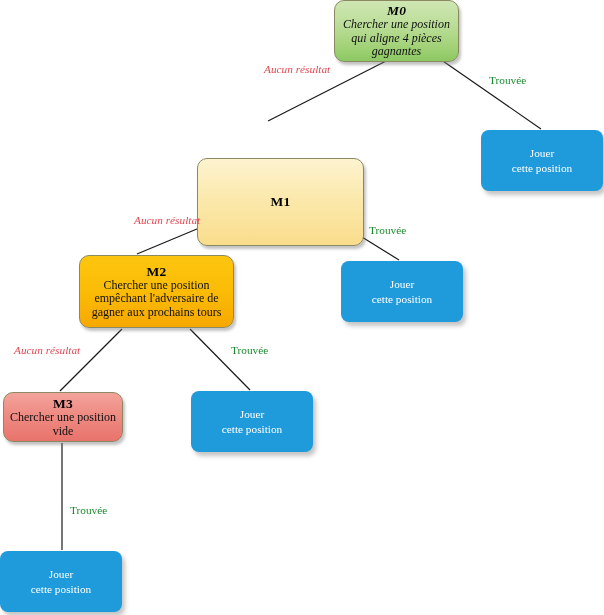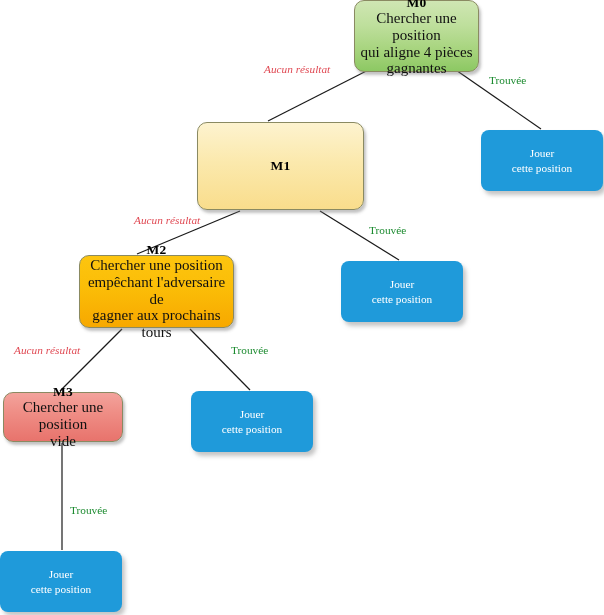--- a/index.html
+++ b/index.html
@@ -44,34 +44,35 @@
     border: 1px solid #8a8a62;
     box-shadow: 2px 3px 3px rgba(120,120,120,0.45);
   }
   .node-title {
     font-weight: bold;
     font-size: 13.5px;
     color: #000000;
     letter-spacing: .2px;
   }
   .node-desc {
-    font-size: 15px;
+    font-size: 12px;
     color: #101010;
     padding: 0 5px;
     white-space: pre-line;
   }
   
   .node-green {
     background: linear-gradient(to bottom, #cfe6b3 0%, #bedf9c 35%, #a3d279 75%, #8cc863 100%);
     border-color: #7fae55;
   }
   
   .node-lightyellow {
     background: linear-gradient(to bottom, #fdf3cf 0%, #fbe9ad 45%, #f9dd8c 100%);
     border-color: #d7b758;
+    margin-top: 36px;
   }
   
   .node-orange {
     background: linear-gradient(to bottom, #fdc50f 0%, #fbbd07 45%, #f7a800 100%);
     border-color: #d79a07;
   }
   
   .node-red {
     background: linear-gradient(to bottom, #f3a39c 0%, #ef8e86 40%, #e8736c 100%);
     border-color: #c9675f;
@@ -107,21 +108,21 @@
         <line x1="390" y1="59" x2="268" y2="121" stroke="#1a1a1a" stroke-width="1.2"></line>
         <line x1="440" y1="59" x2="541" y2="129" stroke="#1a1a1a" stroke-width="1.2"></line>
         <line x1="240" y1="211" x2="137" y2="254" stroke="#1a1a1a" stroke-width="1.2"></line>
         <line x1="320" y1="211" x2="399" y2="260" stroke="#1a1a1a" stroke-width="1.2"></line>
         <line x1="122" y1="329" x2="60" y2="391" stroke="#1a1a1a" stroke-width="1.2"></line>
         <line x1="190" y1="329" x2="250" y2="390" stroke="#1a1a1a" stroke-width="1.2"></line>
         <line x1="62" y1="443" x2="62" y2="550" stroke="#1a1a1a" stroke-width="1.2"></line>
       </g>
   </svg>
   <div id="nodes-layer">
-      <div class="node node-green rounded" style="left: 354px; top: 0px; width: 125px; height: 72px;">
+      <div class="node node-green rounded" style="left: 334px; top: 0px; width: 125px; height: 62px; font-style: italic;">
         <div class="node-title">M0</div>
         <div class="node-desc">Chercher une position
 qui aligne 4 pièces
 gagnantes</div>
       </div>
       <div class="node node-lightyellow rounded" style="left: 197px; top: 122px; width: 167px; height: 88px;">
         <div class="node-title">M1</div>
       </div>
       <div class="node node-orange rounded" style="left: 79px; top: 255px; width: 155px; height: 73px;">
         <div class="node-title">M2</div>

